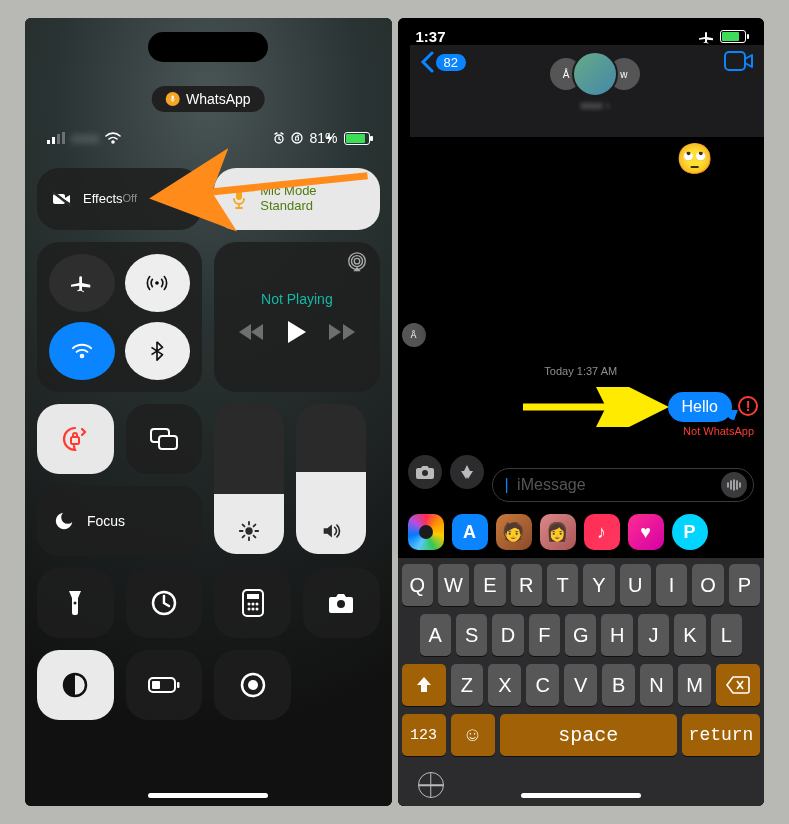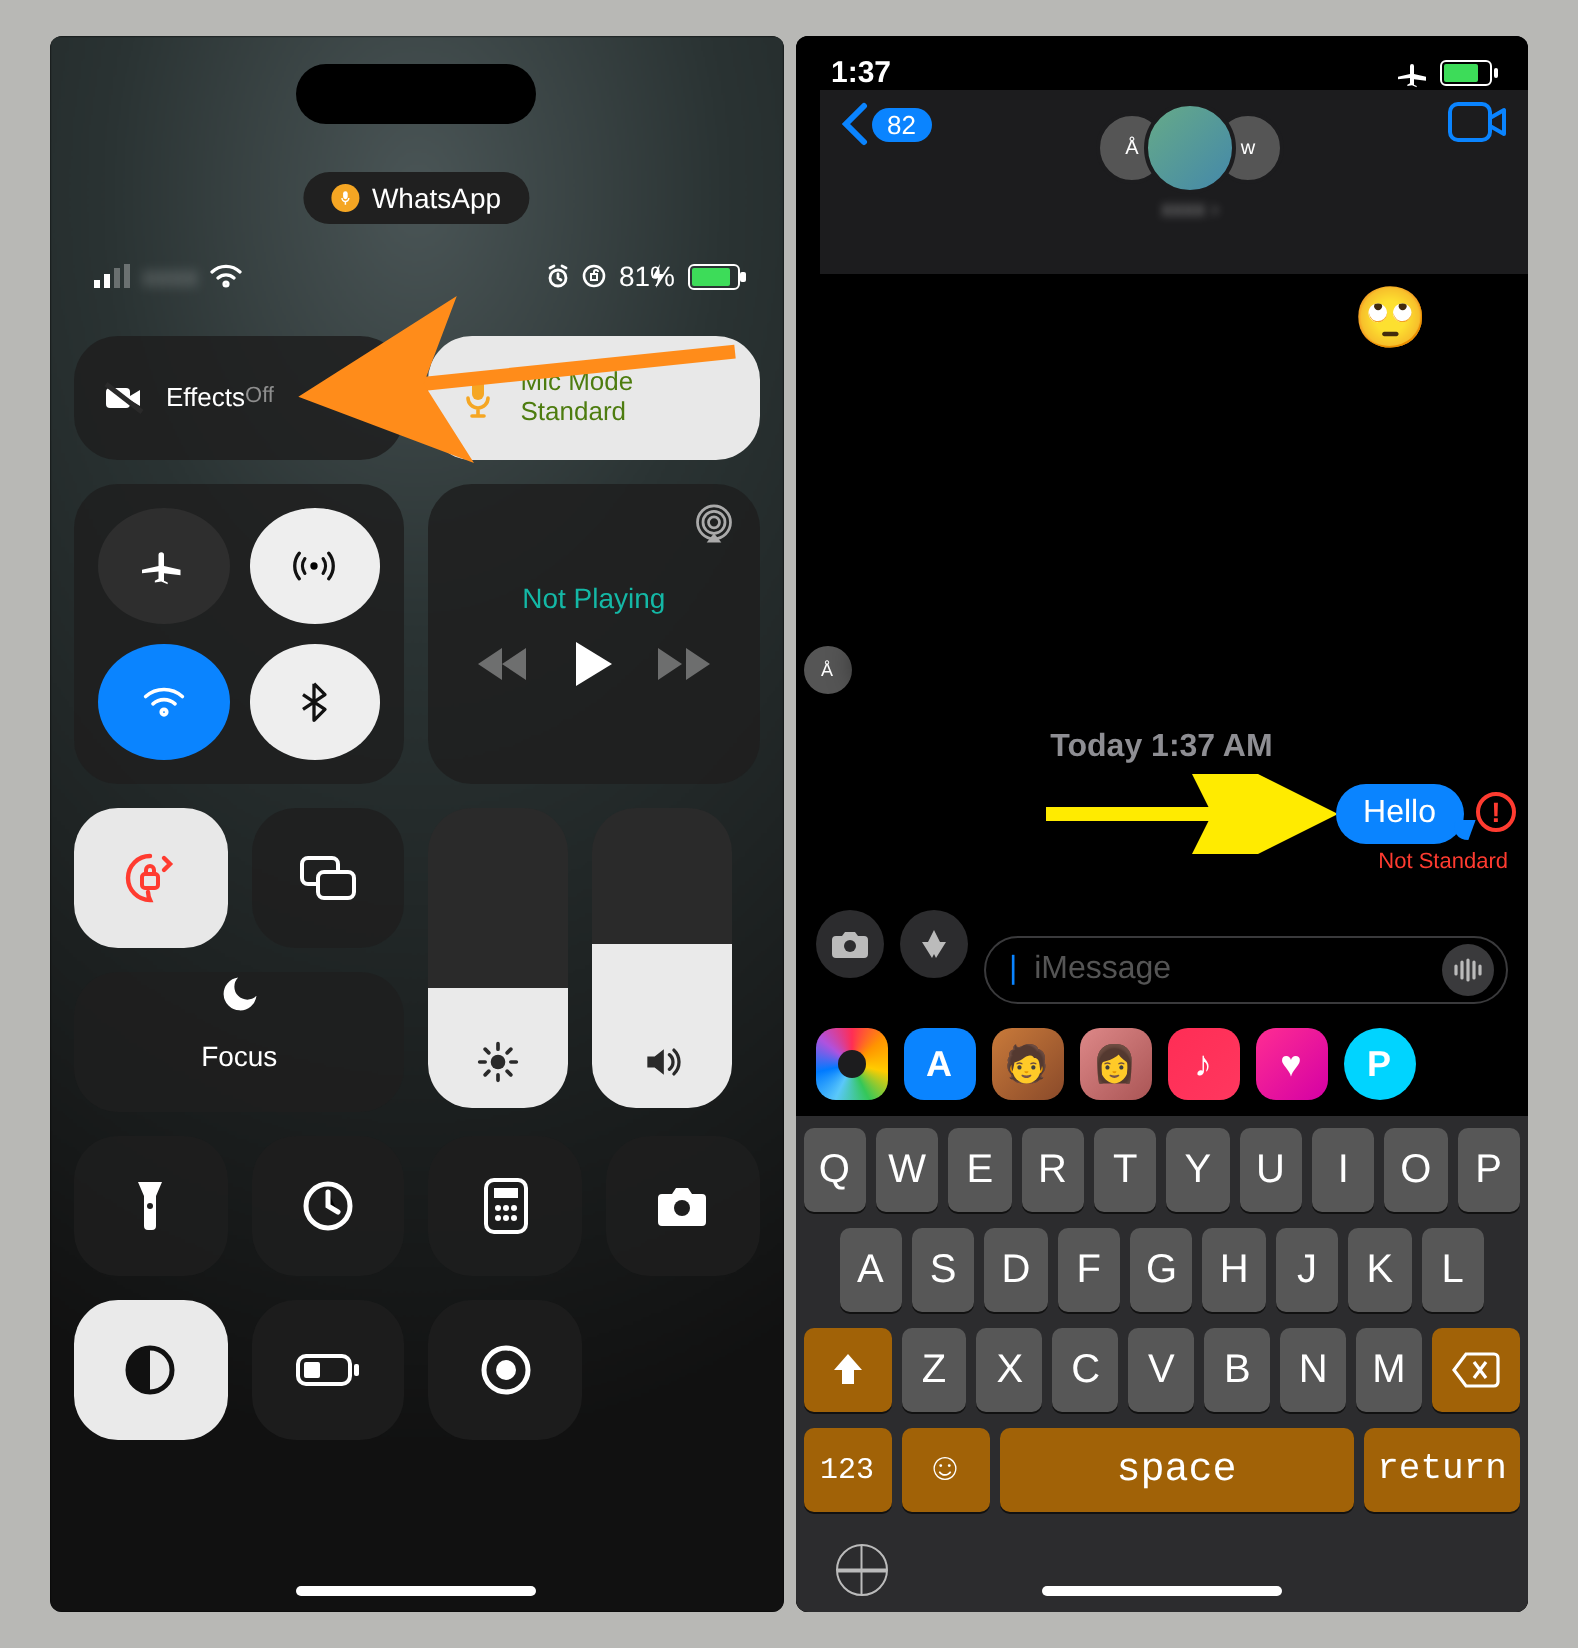--- a/index.html
+++ b/index.html
@@ -67,21 +67,21 @@
   .media-controls .dim { opacity:.35; }
 
   .row3 { display:flex; gap:12px; }
   .row3 .tile { flex:1; }
 
   .slider { width:70px; height:150px; border-radius:22px; background:#2a2a2a; position:relative; overflow:hidden; display:flex; align-items:flex-end; justify-content:center; }
   .slider .fill { position:absolute; bottom:0; left:0; right:0; background:#eaeaea; }
   .slider .ic { position:absolute; bottom:12px; left:50%; transform:translateX(-50%); z-index:2; color:#2a2a2a; }
   .slider.dark-ic .ic { color:#888; }
 
-  .focus-tile { height:70px; border-radius:22px; background:rgba(30,30,30,.85); display:flex; align-items:center; padding:0 16px; gap:12px; font-size:14px;flex-direction:column; }
+  .focus-tile { height:70px; border-radius:22px; background:rgba(30,30,30,.85); display:flex; align-items:center; padding:0 16px; gap:12px; font-size:14px; }
 
   .row-bottom { display:grid; grid-template-columns:repeat(4,1fr); gap:12px; }
   .sqbtn { height:70px; border-radius:22px; background:rgba(30,30,30,.88); display:flex; align-items:center; justify-content:center; }
   .sqbtn.light { background:#eaeaea; color:#111; }
 
   .home-indic { position:absolute; bottom:8px; left:50%; transform:translateX(-50%); width:120px; height:5px; border-radius:3px; background:#fff; }
 
   .arrow-orange { position:absolute; top:95px; left:145px; transform:rotate(35deg); z-index:5; }
 
   
@@ -96,21 +96,21 @@
   .avatar-group { display:flex; align-items:center; }
   .avatar-group .av { width:36px; height:36px; border-radius:50%; background:#555; border:2px solid #1c1c1e; margin:0 -6px; display:flex; align-items:center; justify-content:center; font-size:10px; }
   .avatar-group .av.big { width:46px; height:46px; background:linear-gradient(135deg,#6a8 0%, #48a 100%); z-index:2; }
   .group-name { font-size:11px; filter:blur(2px); opacity:.5; }
   .vc-btn { color:#0a84ff; }
 
   .chat-area { flex:1; position:relative; padding:0 14px; }
   .redact { position:absolute; background:#000; border-radius:20px; filter:blur(8px); }
   .emoji-prev { position:absolute; top:4px; right:50px; font-size:30px; }
   .mini-av { position:absolute; left:4px; top:186px; width:24px; height:24px; border-radius:50%; background:#555; display:flex; align-items:center; justify-content:center; font-size:9px; }
-  .timestamp { position:absolute; top:228px; left:0; right:0; text-align:center; font-size:16px; color:#8e8e93;font-weight:bold; }
+  .timestamp { position:absolute; top:228px; left:0; right:0; text-align:center; font-size:11px; color:#8e8e93; }
   .msg-out { position:absolute; top:255px; right:32px; background:#0a84ff; padding:6px 14px; border-radius:17px; font-size:16px; }
   .msg-out::after { content:""; position:absolute; right:-4px; bottom:2px; width:10px; height:10px; background:#0a84ff; border-bottom-left-radius:10px; transform:skew(-20deg); }
   .err-badge { position:absolute; top:259px; right:6px; width:20px; height:20px; border:2px solid #ff3b30; color:#ff3b30; border-radius:50%; display:flex; align-items:center; justify-content:center; font-size:14px; font-weight:700; }
   .not-deliv { position:absolute; top:288px; right:10px; font-size:11px; color:#ff3b30; }
 
   .arrow-yellow { position:absolute; top:250px; left:120px; z-index:3; }
 
   .compose { display:flex; align-items:center; gap:8px; padding:8px 10px; }
   .comp-btn { width:34px; height:34px; border-radius:50%; background:#2c2c2e; display:flex; align-items:center; justify-content:center; color:#bbb; }
   .comp-field { flex:1; height:34px; border:1px solid #3a3a3c; border-radius:17px; display:flex; align-items:center; padding:0 6px 0 12px; font-size:16px; color:#8e8e93; justify-content:space-between;margin-top:27px; }
@@ -430,21 +430,21 @@
         <defs>
             <marker id="ay" markerWidth="12" markerHeight="12" refX="9" refY="6" orient="auto">
               <path d="M0 0L12 6 0 12 3 6z" fill="#ffeb00"></path>
             </marker>
           </defs>
         <line x1="5" y1="20" x2="130" y2="20" stroke="#ffeb00" stroke-width="7" marker-end="url(#ay)"></line>
       </svg>
 
       <div class="msg-out"><span>Hello</span></div>
       <div class="err-badge">!</div>
-      <div class="not-deliv">Not Standard</div>
+      <div class="not-deliv">Not WhatsApp</div>
     </div>
 
     <div class="compose">
       <div class="comp-btn">
           <svg width="20" height="16" viewBox="0 0 20 16">
             <path d="M3 4h3l1.5-2h5L14 4h3a2 2 0 012 2v7a2 2 0 01-2 2H3a2 2 0 01-2-2V6a2 2 0 012-2z" fill="#bbb"></path>
             <circle cx="10" cy="9" r="3" fill="#2c2c2e"></circle>
           </svg>
         </div>
       <div class="comp-btn">

